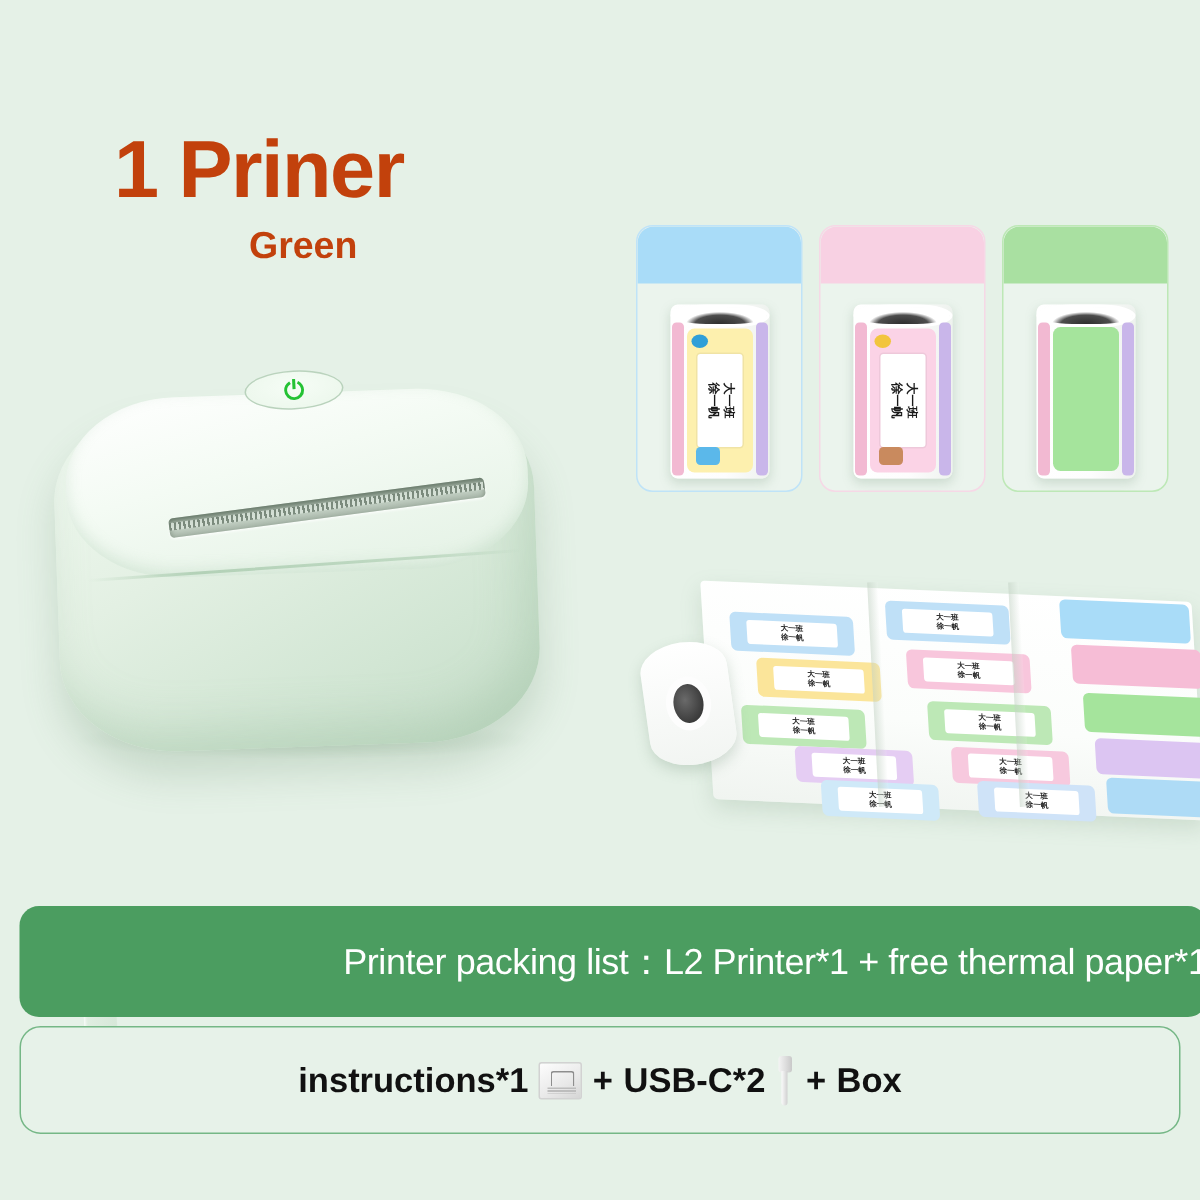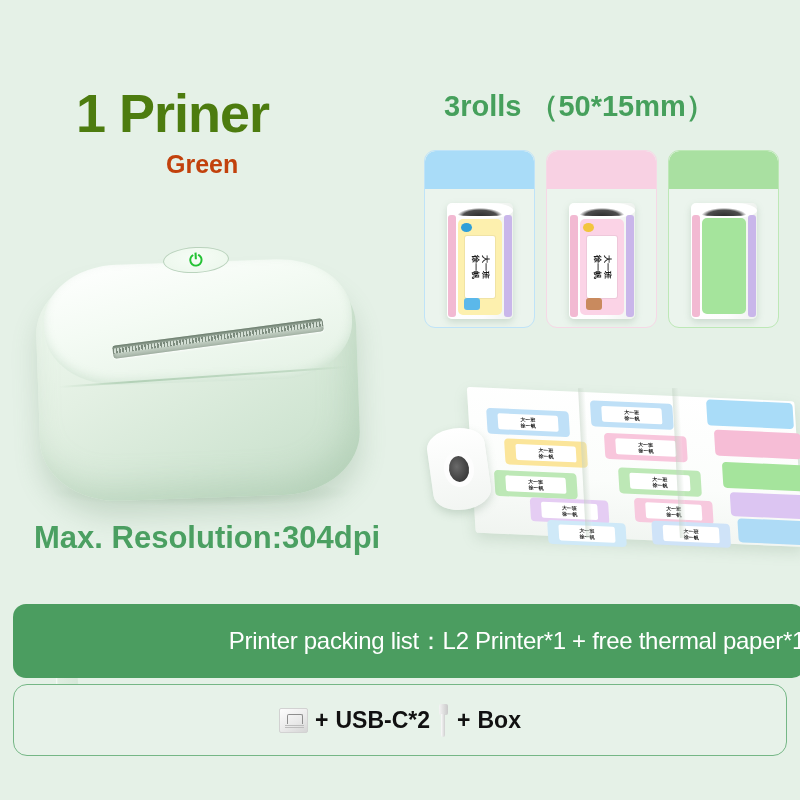--- a/index.html
+++ b/index.html
@@ -7,21 +7,21 @@
     width: 800px; height: 800px;
     font-family: "Liberation Sans", sans-serif;
     background: #e5f1e7;
     overflow: hidden;
   }
   .page { position: relative; width: 800px; height: 800px; background: #e5f1e7; }
 
   
   .title-main {
     position: absolute; left: 76px; top: 82px;
-    font-size: 54px; font-weight: 700; color: #4d7c0f; letter-spacing: -1px;
+    font-size: 54px; font-weight: 700; color: #c2410c; letter-spacing: -1px;
   }
   .title-sub {
     position: absolute; left: 166px; top: 150px;
     font-size: 25px; font-weight: 700; color: #c2410c;
   }
   .rolls-heading {
     position: absolute; left: 444px; top: 87px;
     font-size: 29px; font-weight: 700; color: #46a05c; white-space: nowrap;
   }
   .resolution {
@@ -204,22 +204,20 @@
     background: linear-gradient(90deg,#fafafa,#d0d0d0); border-radius: 0 0 5px 5px;
   }
 </style>
 </head>
 <body>
 
 <div class="page">
 
   <div class="title-main">1 Priner</div>
   <div class="title-sub">Green</div>
-  <div class="rolls-heading">3rolls （50*15mm）</div>
-  <div class="resolution">Max. Resolution:304dpi</div>
 
   <div class="printer-wrap">
     <div class="printer-shadow"></div>
     <div class="printer-body"></div>
     <div class="printer-lid"></div>
     <div class="lid-seam"></div>
     <div class="side-panel">
       <div class="side-port p1"></div>
       <div class="side-port p2"></div>
       <div class="side-port p3"></div>
@@ -318,20 +316,21 @@
       <div class="strip-roll-core"></div>
     </div>
   </div>
 
   <div class="banner">
     <span class="banner-text">Printer packing list：L2 Printer*1 +  free thermal paper*1</span>
   </div>
 
   <div class="accessories">
     <div class="acc-row">
+      <span>instructions*1</span>
       <span class="manual-icon"></span>
       <span>+</span>
       <span>USB-C*2</span>
       <span class="cable-icon">
         <span class="plug"></span>
         <span class="wire"></span>
       </span>
       <span>+</span>
       <span>Box</span>
     </div>

